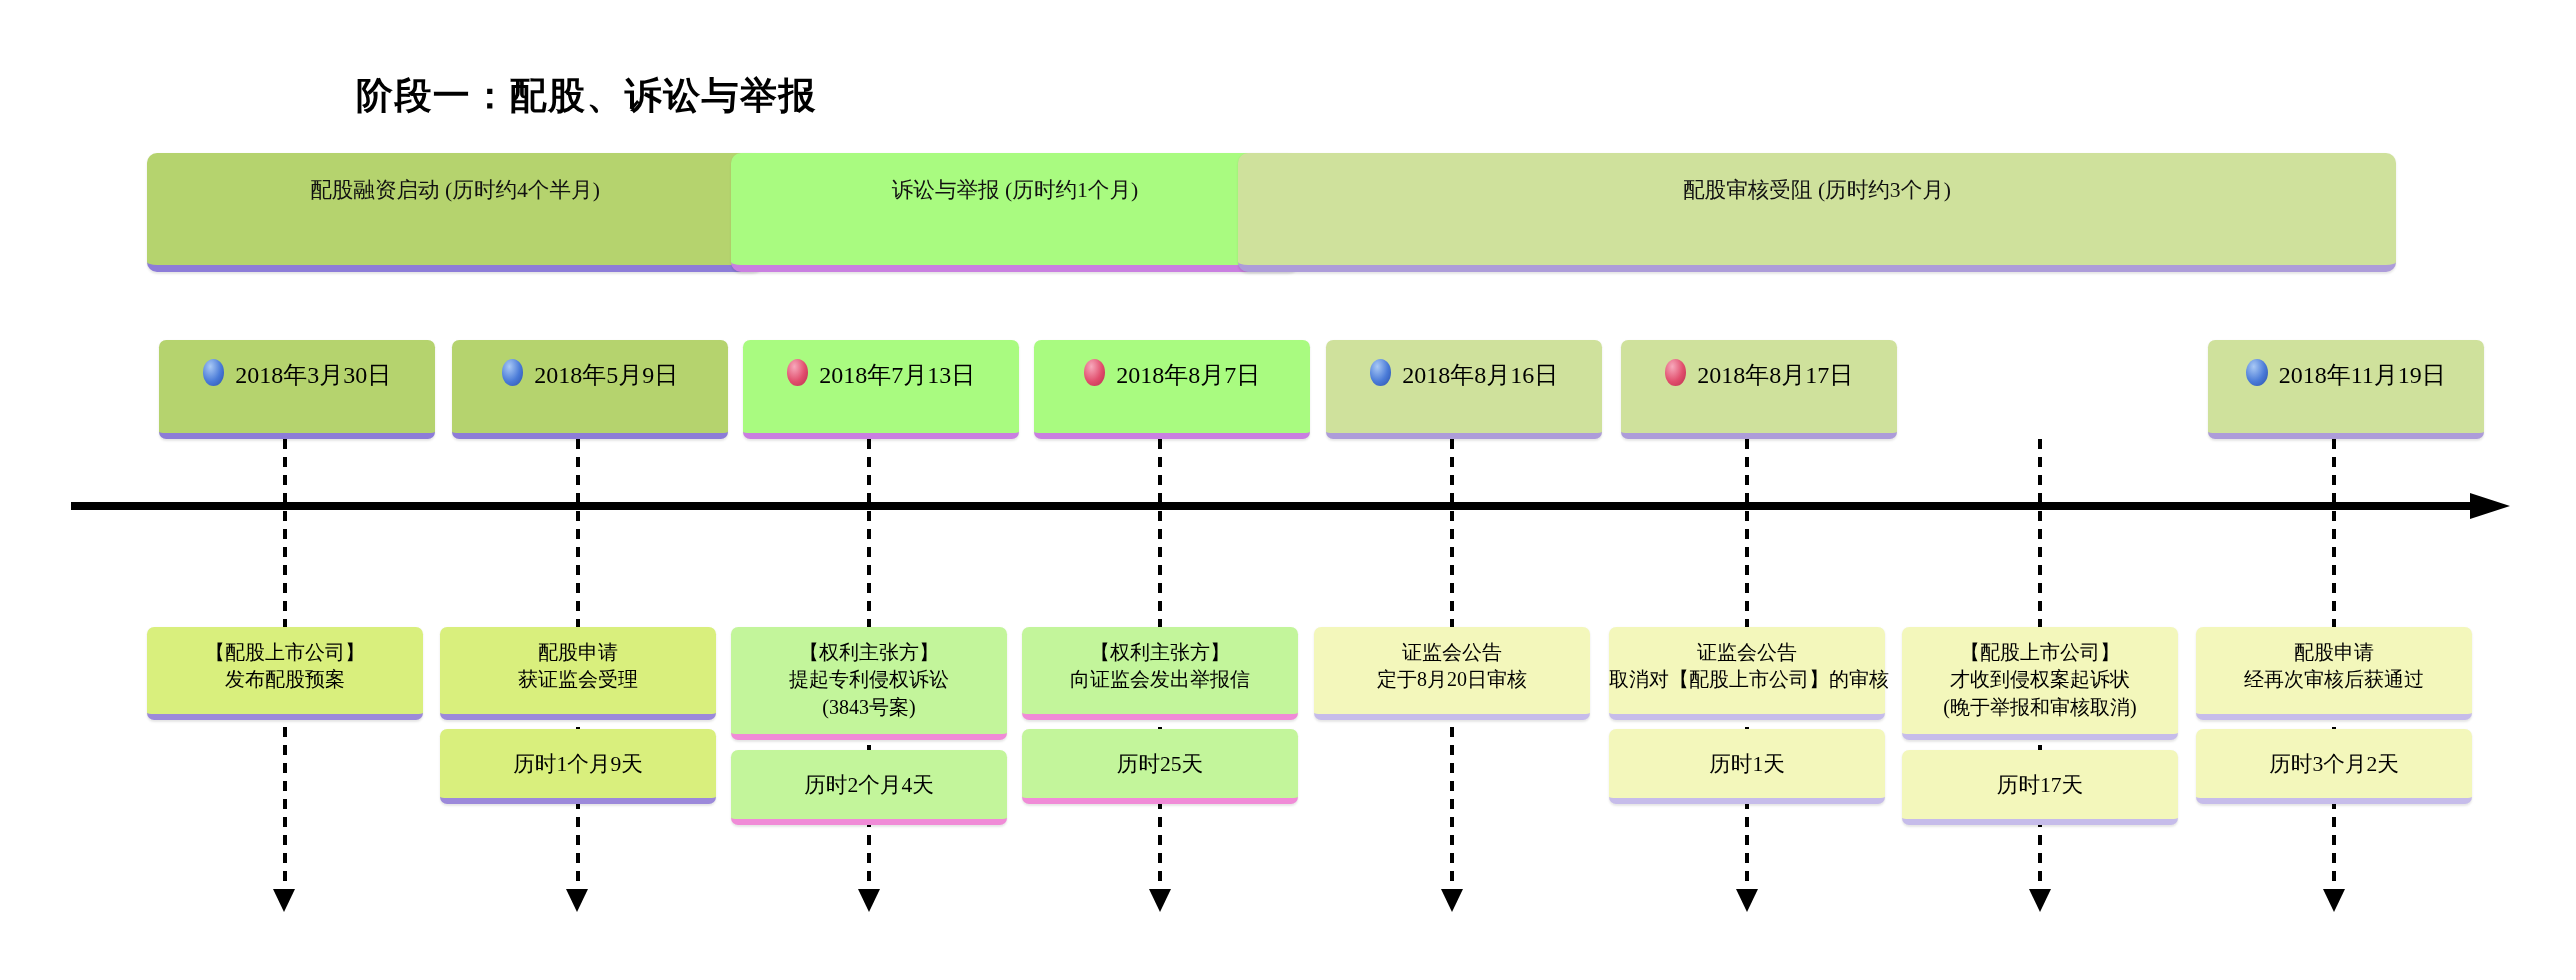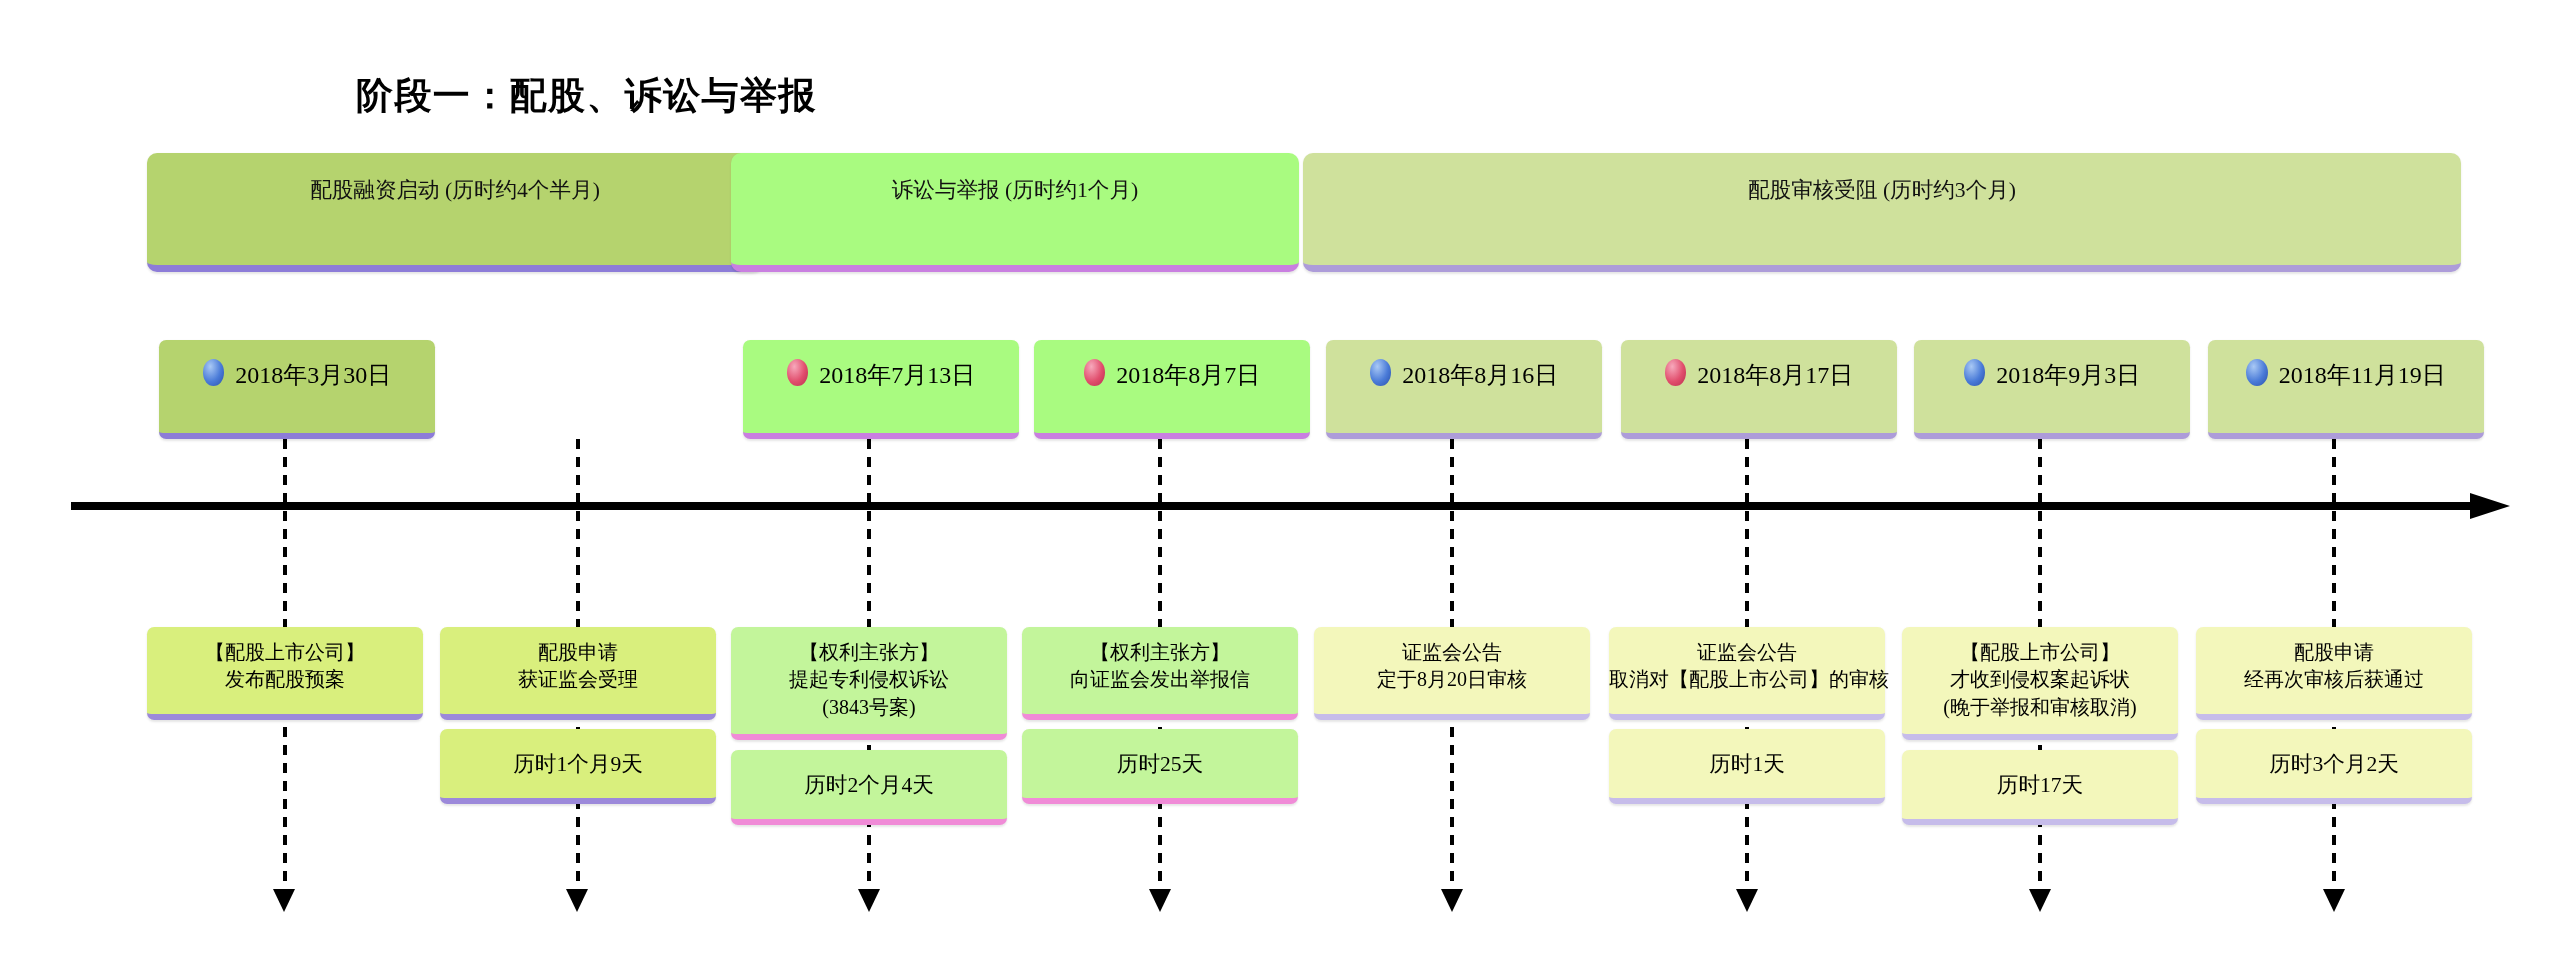--- a/index.html
+++ b/index.html
@@ -20,21 +20,21 @@
     position:absolute;top:153px;height:119px;
     box-sizing:border-box;border-radius:10px;
     display:flex;align-items:center;justify-content:center;
     padding-bottom:40px;
     font-size:21.6px;color:#111;white-space:nowrap;
     box-shadow:0 1.4px 2.2px rgba(0,0,0,0.10);
     z-index:2;
   }
   .p1{left:147px;width:616px;background:var(--olive);border-bottom:7.2px solid var(--olive-border);justify-content:center;}
   .p2{left:731px;width:568px;background:var(--green);border-bottom:7.2px solid var(--green-border);}
-  .p3{left:1303px;width:1158px;background:var(--pale);border-bottom:7.2px solid var(--pale-border);}
+  .p3{left:1238px;width:1158px;background:var(--pale);border-bottom:7.2px solid var(--pale-border);}
   
   .hline{position:absolute;left:71px;top:502px;width:2402px;height:8px;background:#000;z-index:1;}
   .harrow{
     position:absolute;left:2470px;top:493px;width:0;height:0;
     border-top:13px solid transparent;border-bottom:13px solid transparent;
     border-left:40px solid #000;z-index:1;
   }
   
   .datebox{
     position:absolute;top:340px;width:276px;height:99px;
@@ -130,20 +130,24 @@
 
   <div class="datebox v1" style="left:147px">
     <span class="dot blue"></span>
     <span>2018年3月30日</span>
   </div>
   <div class="eventbox e1 h2" style="left:147px">
     <div>【配股上市公司】</div>
     <div>发布配股预案</div>
   </div>
 
+  <div class="datebox v1" style="left:440px">
+    <span class="dot blue"></span>
+    <span>2018年5月9日</span>
+  </div>
   <div class="eventbox e1 h2" style="left:440px">
     <div>配股申请</div>
     <div>获证监会受理</div>
   </div>
   <div class="durbox e1" style="left:440px;top:729px">
     <span>历时1个月9天</span>
   </div>
 
   <div class="datebox v2" style="left:731px">
     <span class="dot red"></span>
@@ -184,24 +188,20 @@
     <span>2018年8月17日</span>
   </div>
   <div class="eventbox e3 h2" style="left:1609px">
     <div>证监会公告</div>
     <div>取消对【配股上市公司】的审核</div>
   </div>
   <div class="durbox e3" style="left:1609px;top:729px">
     <span>历时1天</span>
   </div>
 
-  <div class="datebox v3" style="left:1902px">
-    <span class="dot blue"></span>
-    <span>2018年9月3日</span>
-  </div>
   <div class="eventbox e3 h3" style="left:1902px">
     <div>【配股上市公司】</div>
     <div>才收到侵权案起诉状</div>
     <div>(晚于举报和审核取消)</div>
   </div>
   <div class="durbox e3" style="left:1902px;top:750px">
     <span>历时17天</span>
   </div>
 
   <div class="datebox v3" style="left:2196px">

